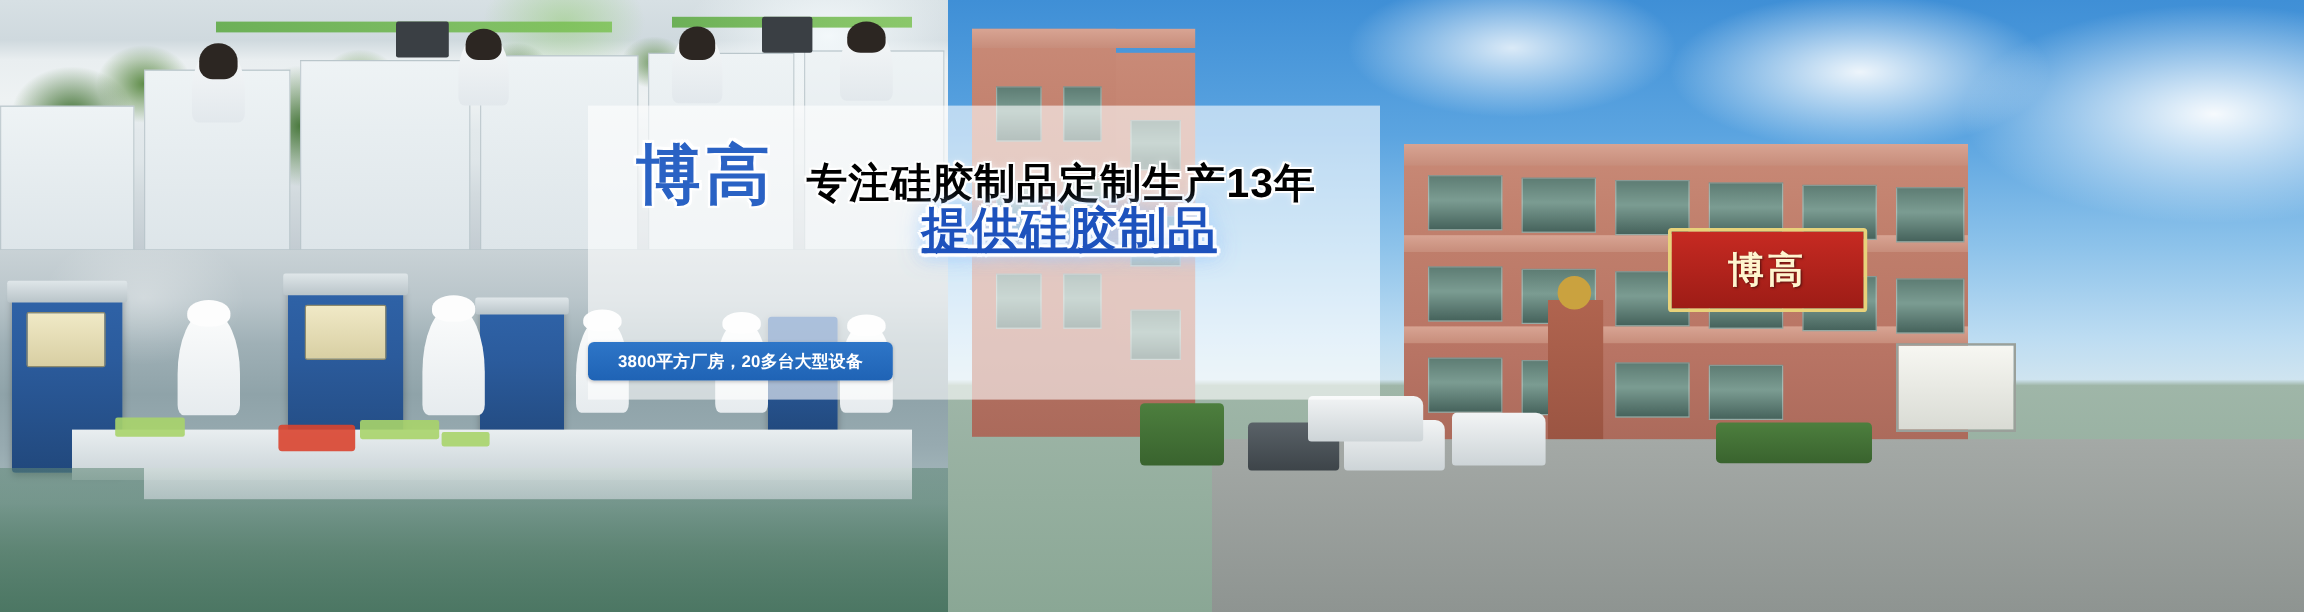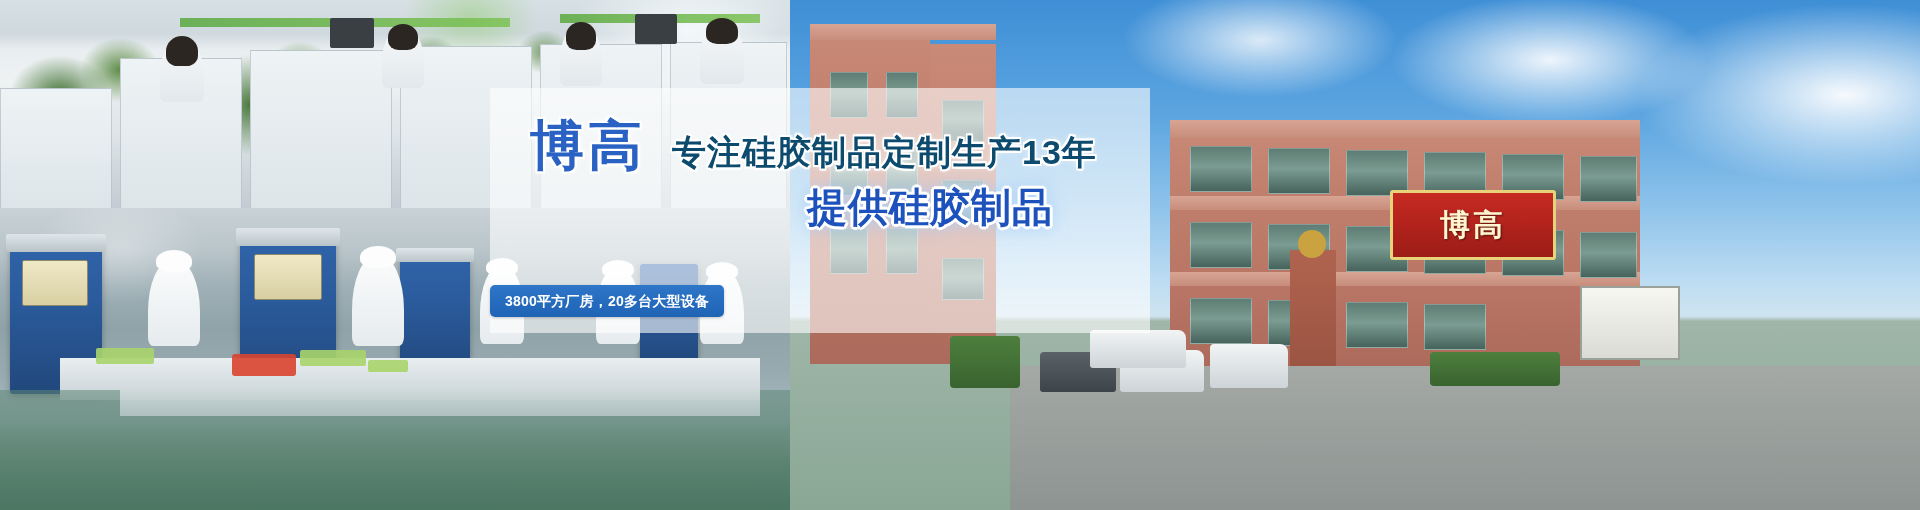--- a/index.html
+++ b/index.html
@@ -109,50 +109,50 @@
   }
   .brand{
     font-size:54px;font-weight:bold;color:#2a62c4;letter-spacing:4px;
     text-shadow:
       2px 0 0 #fff,-2px 0 0 #fff,0 2px 0 #fff,0 -2px 0 #fff,
       2px 2px 0 #fff,-2px 2px 0 #fff,2px -2px 0 #fff,-2px -2px 0 #fff,
       0 0 8px rgba(255,255,255,.95);
   }
   .tagline{
     margin-left:26px;
-    font-size:34px;font-weight:bold;color:#0c4a6e;letter-spacing:1px;
+    font-size:34px;font-weight:bold;color:#000000;letter-spacing:1px;
     text-shadow:
       1.6px 0 0 #fff,-1.6px 0 0 #fff,0 1.6px 0 #fff,0 -1.6px 0 #fff,
       1.6px 1.6px 0 #fff,-1.6px 1.6px 0 #fff,1.6px -1.6px 0 #fff,-1.6px -1.6px 0 #fff,
       0 0 7px rgba(255,255,255,.9);
   }
 
   .line-2, .line-3{
     position:absolute;left:0;width:100%;
     text-align:center;white-space:nowrap;
     font-weight:bold;color:#1d52bd;
     font-size:40px;letter-spacing:1px;
     text-shadow:
       2px 0 0 #fff,-2px 0 0 #fff,0 2px 0 #fff,0 -2px 0 #fff,
       2px 2px 0 #fff,-2px 2px 0 #fff,2px -2px 0 #fff,-2px -2px 0 #fff,
       3px 0 0 #fff,-3px 0 0 #fff,0 3px 0 #fff,0 -3px 0 #fff,
       0 0 12px rgba(180,215,255,.95),
       0 0 20px rgba(140,195,255,.8);
   }
-  .line-2{top:92px;padding-left:110px;}
+  .line-2{top:76px;padding-left:71px;text-decoration:underline;}
   .line-3{top:130px;padding-left:110px;}
 
   
   #badges{
     position:absolute;left:490px;top:284px;width:700px;height:34px;
     display:flex;align-items:center;gap:21px;
   }
   .badge{
     height:32px;line-height:32px;
-    padding:0 15px;
+    padding:0 25px;
     border-radius:5px;
     background:linear-gradient(180deg,#2e76c8 0%,#1f63b5 100%);
     color:#ffffff;font-size:14px;font-weight:bold;white-space:nowrap;
     box-shadow:0 1px 3px rgba(0,0,0,.22);
     letter-spacing:.2px;
   }
 </style>
 </head>
 <body>
 

